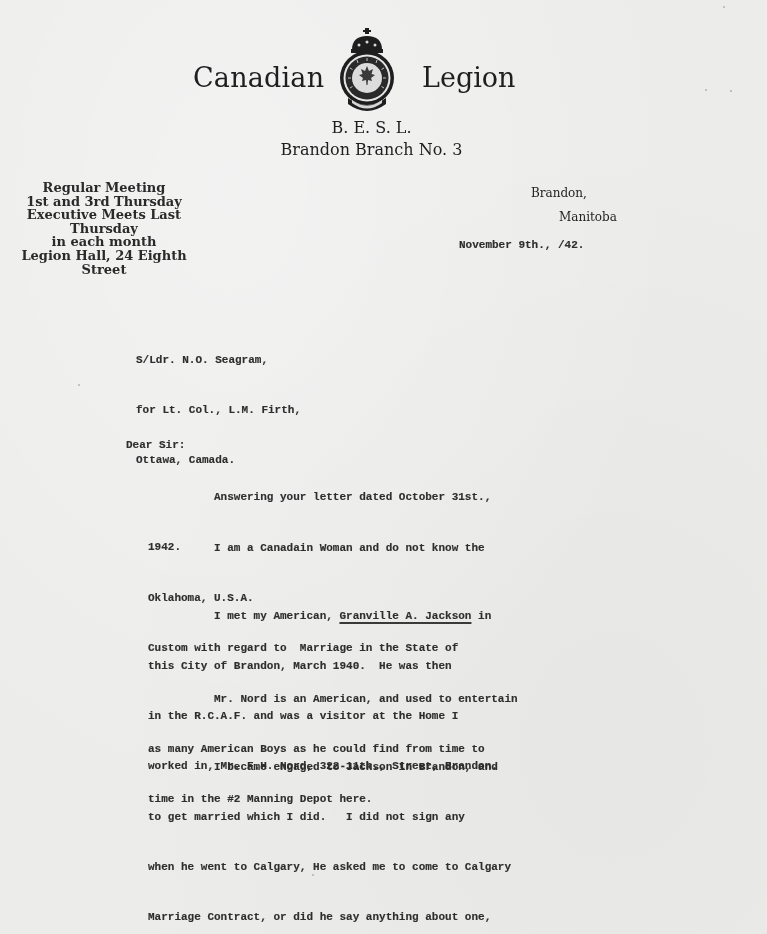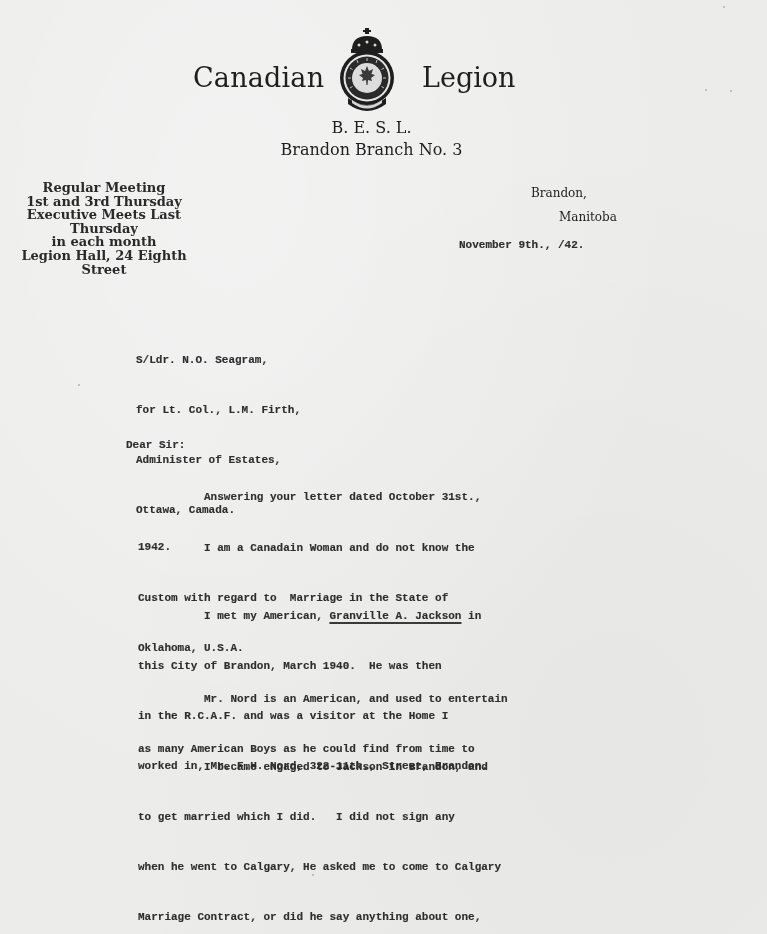--- a/index.html
+++ b/index.html
@@ -87,21 +87,21 @@
       position: absolute;
       line-height: 16.6px;
       font-weight: bold;
       -webkit-text-stroke: 0.15px #2e2e2e;
     }
     .date { left: 459px; top: 237px; }
 
     .addr { left: 136px; top: 319px; }
     .greet { left: 126px; top: 421px; margin-top: 16px; }
 
-    .para { left: 138px; }
+    .para { left: 148px; }
     .p1 { top: 456px; }
     .p2 { top: 507px; }
     .p3 { top: 575px; }
     .p4 { top: 658px; }
     .p5 { top: 726px; }
 
     .line { display: block; height: 16.6px; }
     .underline-seg {
       text-decoration: underline;
       text-decoration-thickness: 2px;
@@ -176,47 +176,47 @@
   </div>
 
   <div class="place city">Brandon,</div>
   <div class="place prov">Manitoba</div>
 
   <div class="typed date">November 9th., /42.</div>
 
   <div class="typed addr">
     <span class="line">S/Ldr. N.O. Seagram,</span>
     <span class="line">for Lt. Col., L.M. Firth,</span>
-    <span class="line">Administer of Estates,</span>
     <span class="line">Ottawa, Camada.</span>
   </div>
 
   <div class="typed greet">Dear Sir:</div>
 
   <div class="typed para p1">
     <span class="line">          Answering your letter dated October 31st.,</span>
     <span class="line">1942.</span>
   </div>
 
   <div class="typed para p2">
     <span class="line">          I am a Canadain Woman and do not know the</span>
+    <span class="line">Oklahoma, U.S.A.</span>
     <span class="line">Custom with regard to  Marriage in the State of</span>
-    <span class="line">Oklahoma, U.S.A.</span>
   </div>
 
   <div class="typed para p3">
     <span class="line"><span>          I met my American, </span><span class="underline-seg">Granville A. Jackson</span><span> in</span></span>
     <span class="line">this City of Brandon, March 1940.  He was then</span>
     <span class="line">in the R.C.A.F. and was a visitor at the Home I</span>
     <span class="line">worked in, Mr. F.H. Nord, 322-11th., Street, Brandon.</span>
   </div>
 
   <div class="typed para p4">
     <span class="line">          Mr. Nord is an American, and used to entertain</span>
     <span class="line">as many American Boys as he could find from time to</span>
+    <span class="line">time in the #2 Manning Depot here.</span>
   </div>
 
   <div class="typed para p5">
     <span class="line">          I became engaged to Jackson in Brandon, and</span>
     <span class="line">to get married which I did.   I did not sign any</span>
     <span class="line">when he went to Calgary, He asked me to come to Calgary</span>
     <span class="line">Marriage Contract, or did he say anything about one,</span>
     
     
     

